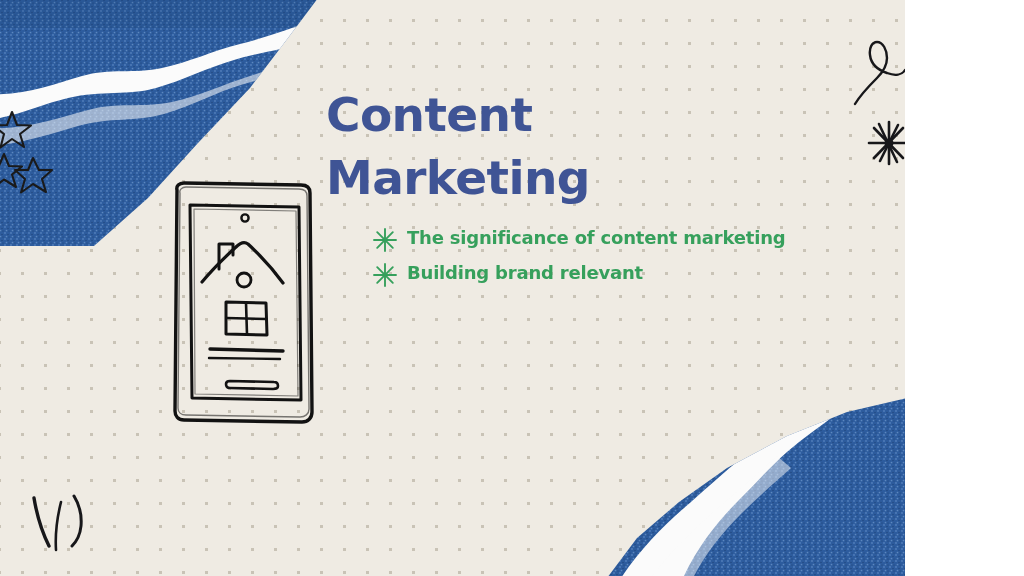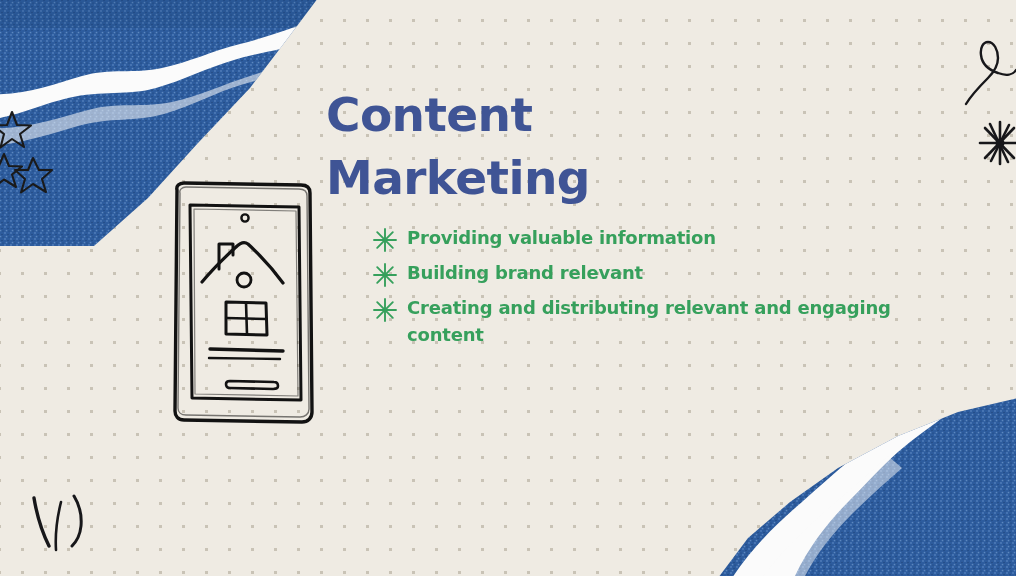--- a/index.html
+++ b/index.html
@@ -4,21 +4,21 @@
 <title>Content Marketing Slide</title>
 <style>
   * { margin:0; padding:0; box-sizing:border-box; }
   html, body {
     width:1024px; height:576px;
     overflow:hidden;
     font-family:"DejaVu Sans", sans-serif;
   }
   #slide {
     position:relative;
-    width:1016px; height:576px;
+    width:905px; height:576px;
     background-color:#EFEBE3;
     overflow:hidden;
   }
   
   #dot-grid {
     position:absolute; inset:0;
     background-image:radial-gradient(circle, #C9C3B6 1.6px, transparent 1.7px);
     background-size:23px 23px;
     background-position:11px 9px;
     z-index:1;
@@ -215,53 +215,42 @@
     </g>
   </svg>
 
   <div id="content">
 
     <h1 id="page-title">Content
 Marketing</h1>
 
     <ul id="bullet-list">
 
-
       <li class="bullet-item">
         <svg class="bullet-icon" viewBox="0 0 26 26">
           <g stroke="#36A05C" stroke-width="1.9" stroke-linecap="round">
             <line x1="13" y1="2" x2="13" y2="24"></line>
             <line x1="2" y1="13" x2="24" y2="13"></line>
             <line x1="5.2" y1="5.2" x2="20.8" y2="20.8"></line>
             <line x1="20.8" y1="5.2" x2="5.2" y2="20.8"></line>
           </g>
         </svg>
-        <span class="bullet-text">Providing valuable information</span>
+        <span class="bullet-text">The significance of content marketing</span>
       </li>
+
 
       <li class="bullet-item">
         <svg class="bullet-icon" viewBox="0 0 26 26">
           <g stroke="#36A05C" stroke-width="1.9" stroke-linecap="round">
             <line x1="13" y1="2" x2="13" y2="24"></line>
             <line x1="2" y1="13" x2="24" y2="13"></line>
             <line x1="5.2" y1="5.2" x2="20.8" y2="20.8"></line>
             <line x1="20.8" y1="5.2" x2="5.2" y2="20.8"></line>
           </g>
         </svg>
         <span class="bullet-text">Building brand relevant</span>
       </li>
 
-      <li class="bullet-item">
-        <svg class="bullet-icon" viewBox="0 0 26 26">
-          <g stroke="#36A05C" stroke-width="1.9" stroke-linecap="round">
-            <line x1="13" y1="2" x2="13" y2="24"></line>
-            <line x1="2" y1="13" x2="24" y2="13"></line>
-            <line x1="5.2" y1="5.2" x2="20.8" y2="20.8"></line>
-            <line x1="20.8" y1="5.2" x2="5.2" y2="20.8"></line>
-          </g>
-        </svg>
-        <span class="bullet-text">Creating and distributing relevant and engaging content</span>
-      </li>
 
     </ul>
   </div>
 
 </div>
 
 </body></html>

